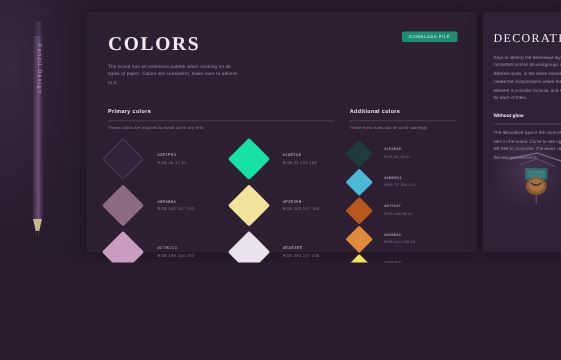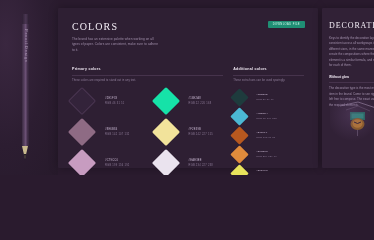--- a/index.html
+++ b/index.html
@@ -45,21 +45,21 @@
 
   
   .card {
     position:absolute; left:58px; top:8px; width:260px; height:160px;
     background:#2e1f33; border-radius:1px;
     box-shadow:0 0 10px rgba(0,0,0,.28);
     padding:13px 14px 0 14px;
   }
   .title {
     font-family:"Liberation Serif", serif;
-    font-size:10px; letter-spacing:1.1px; color:#f2ecf5; font-weight:400;
+    font-size:13px; letter-spacing:1.1px; color:#f2ecf5; font-weight:700;
   }
   .intro {
     margin-top:5px; font-size:3.1px; line-height:1.75; color:#a492ae;
     max-width:88px; letter-spacing:.1px;
   }
   .badge {
     position:absolute; right:13px; top:13px;
     background:#1f8f74; color:#d8fff2;
     font-size:2.6px; letter-spacing:.45px;
     padding:2.2px 5px; border-radius:1px; white-space:nowrap;

